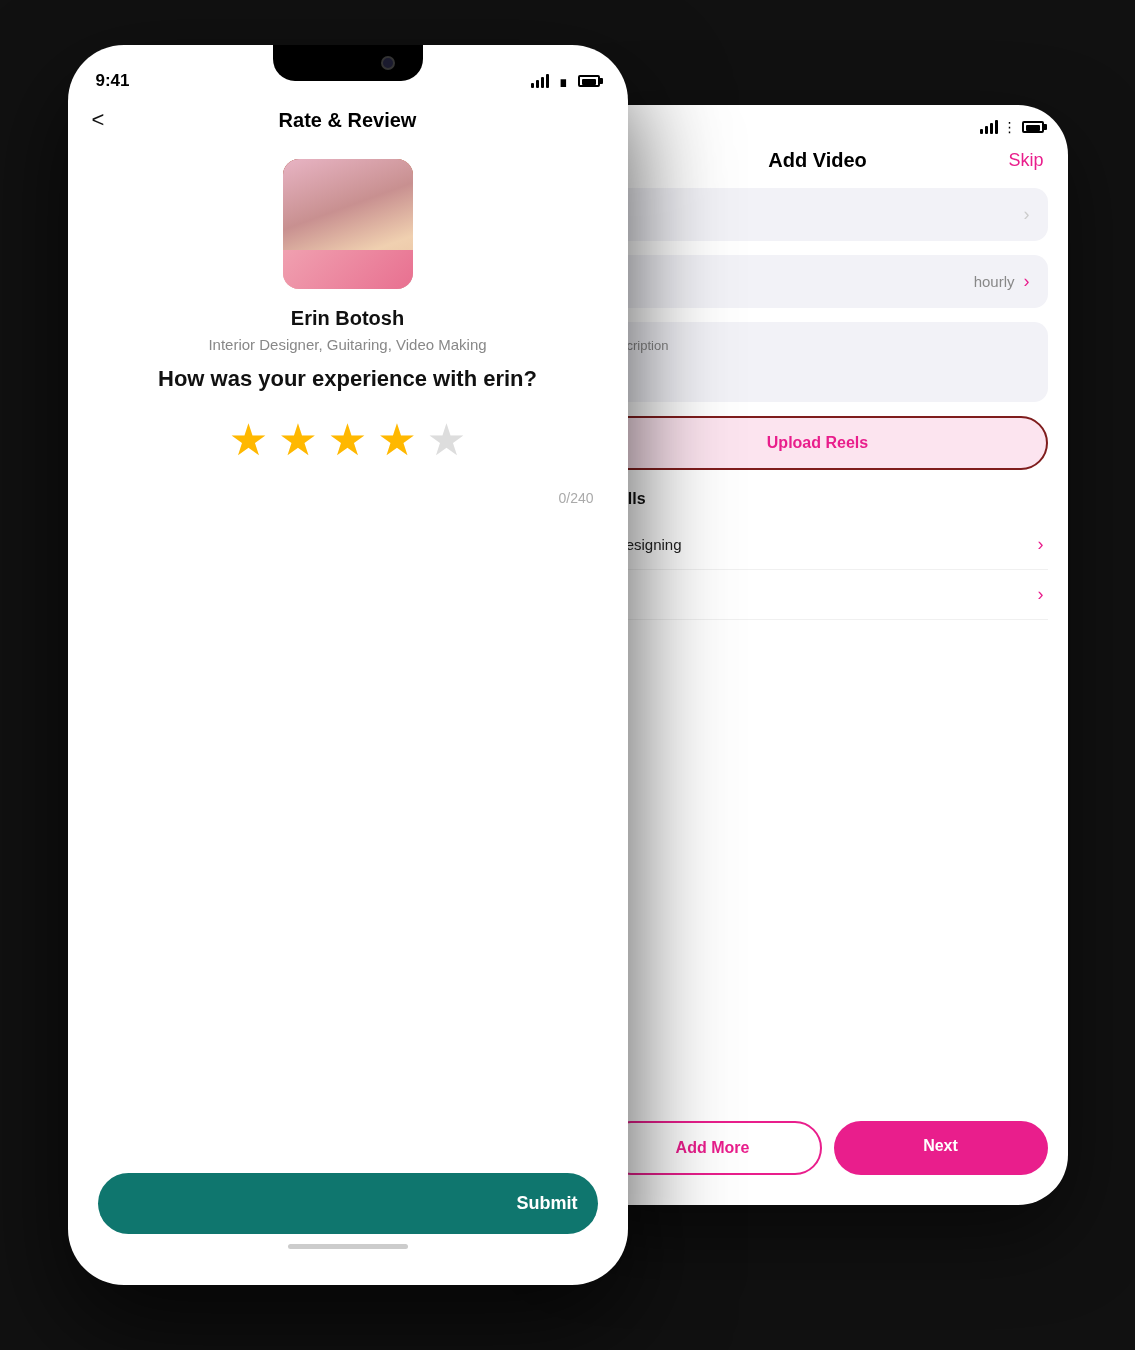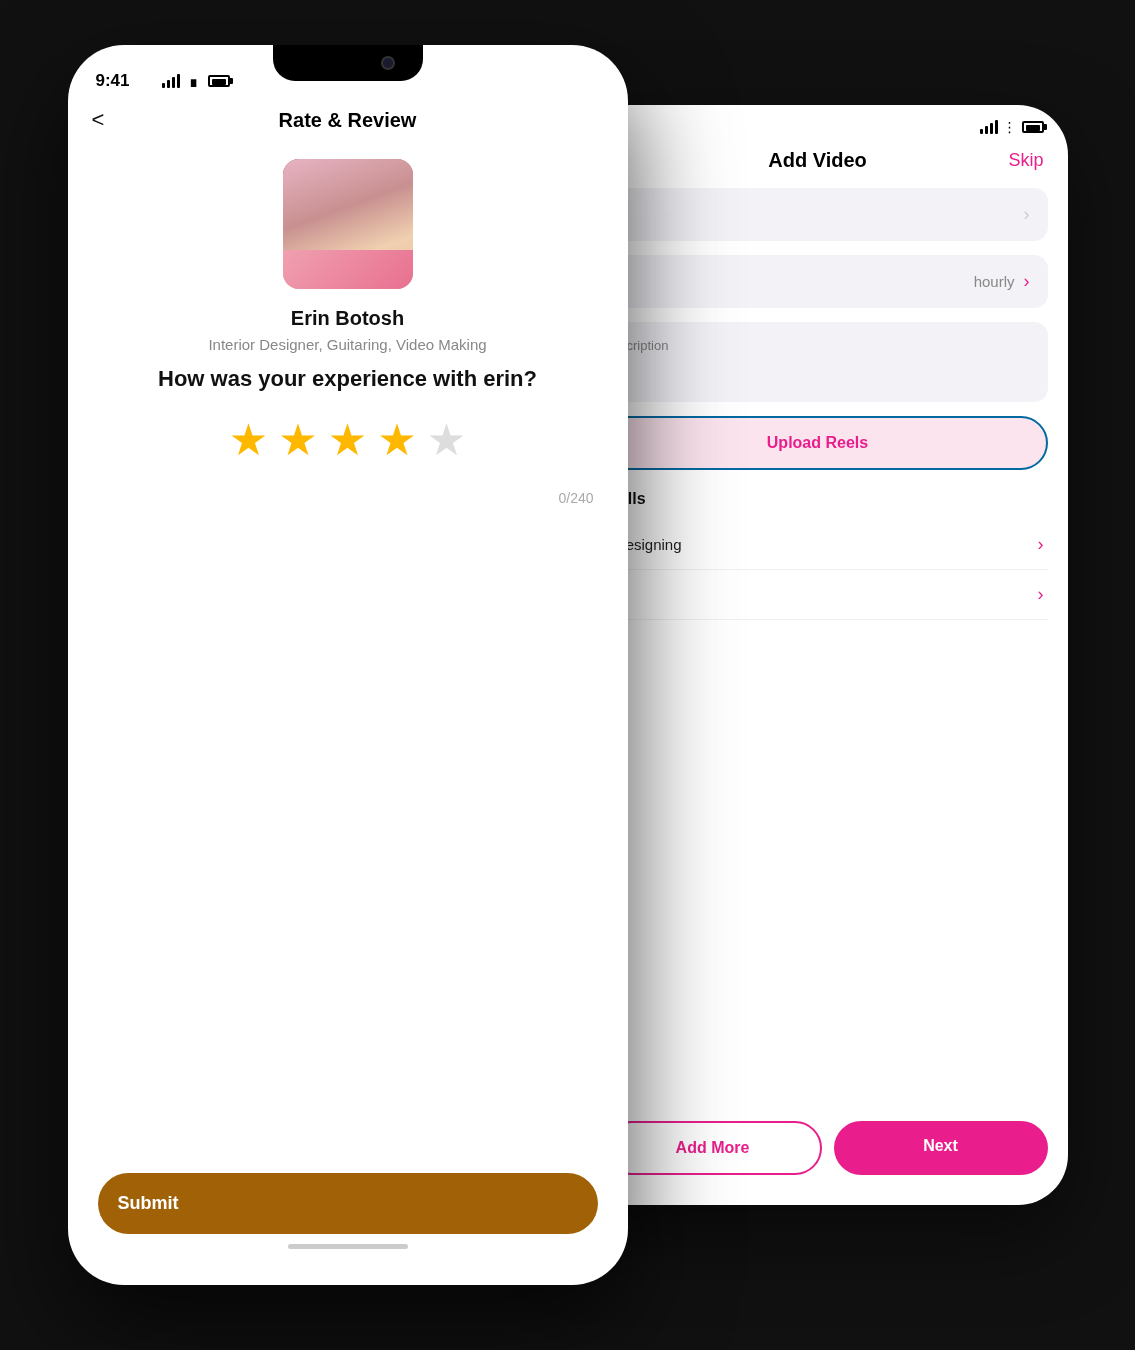--- a/index.html
+++ b/index.html
@@ -147,21 +147,21 @@
     .description-label {
       font-size: 13px;
       color: #888;
       margin-bottom: 6px;
     }
 
     .upload-btn {
       width: 100%;
       padding: 16px;
       background: #fce4ef;
-      border: 2px solid #0369a1;
+      border: 2px solid #7f1d1d;
       border-radius: 30px;
       color: #E91E8C;
       font-size: 16px;
       font-weight: 600;
       text-align: center;
       margin-bottom: 20px;
     }
 
     .added-skills-label {
       font-size: 16px;
@@ -251,24 +251,24 @@
       transform: translateY(-50%);
       width: 14px;
       height: 14px;
       background: #1a1a2e;
       border-radius: 50%;
       border: 2px solid #333;
     }
 
     .front-status {
       display: flex;
+      justify-content: space-between;
       align-items: center;
       padding: 16px 28px 6px;
       margin-top: 10px;
-      gap: 32px;
     }
     .front-time {
       font-size: 17px;
       font-weight: 700;
       color: #000;
     }
 
     .front-header {
       display: flex;
       align-items: center;
@@ -406,26 +406,26 @@
     .front-bottom {
       position: absolute;
       bottom: 0;
       left: 0;
       right: 0;
       padding: 16px 30px 36px;
     }
     .submit-btn {
       width: 100%;
       padding: 20px;
-      background: #a16207;
+      background: #0f766e;
       border-radius: 40px;
       color: #fff;
       font-size: 18px;
       font-weight: 700;
-      text-align: left;
+      text-align: right;
       cursor: pointer;
     }
 
     .home-indicator {
       width: 120px;
       height: 5px;
       background: #ccc;
       border-radius: 3px;
       margin: 10px auto 0;
     }

